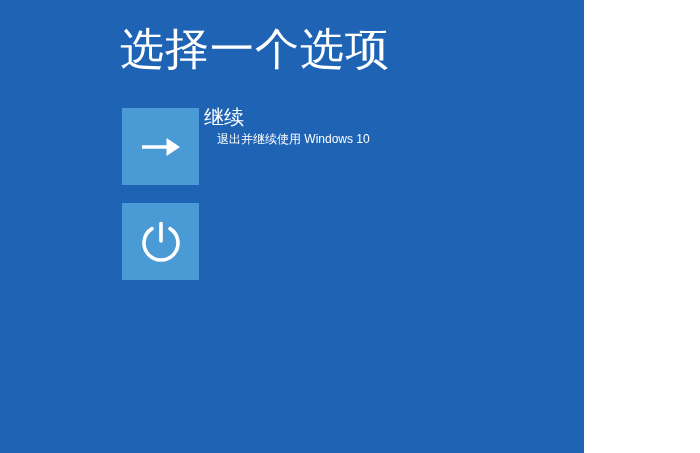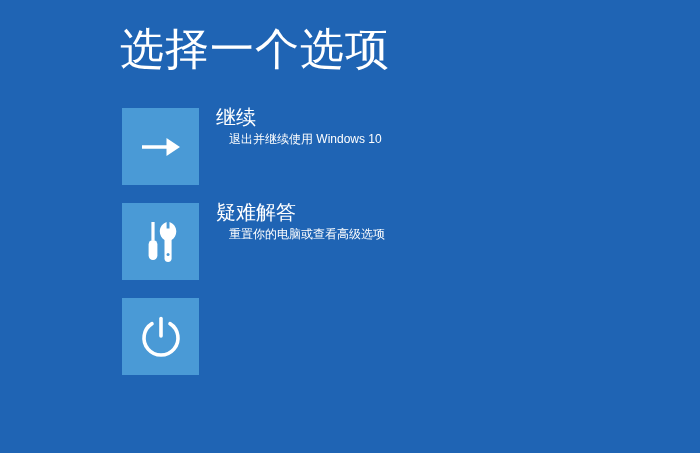--- a/index.html
+++ b/index.html
@@ -9,21 +9,21 @@
   body {
     width: 700px;
     height: 453px;
     overflow: hidden;
     font-family: "Liberation Sans", "DejaVu Sans", sans-serif;
     -webkit-font-smoothing: antialiased;
   }
 
   #screen {
     position: relative;
-    width: 700px;
+    width: 584px;
     height: 453px;
     background: #1f64b4;
     color: #ffffff;
     box-sizing: border-box;
   }
 
   
   #page-title {
     position: absolute;
     left: 120px;
@@ -59,21 +59,21 @@
     background: #4a9ad6;
     display: flex;
     align-items: center;
     justify-content: center;
   }
 
   .option-text {
     position: absolute;
     left: 78px;
     top: -3px;
-    padding-left: 16px;
+    padding-left: 4px;
   }
 
   .option-title {
     font-size: 20px;
     line-height: 24px;
     font-weight: 400;
     color: #ffffff;
     white-space: nowrap;
   }
 
@@ -111,40 +111,20 @@
             <path d="M4 17.2 H28.5 V10.0 L42 19 L28.5 28 V20.8 H4 Z" fill="#ffffff"></path>
           </svg>
         </span>
       </div>
       <div class="option-text">
         <div class="option-title">继续</div>
         <div class="option-subtitle">退出并继续使用 Windows 10</div>
       </div>
     </div>
 
-    <div class="option-row">
-      <div class="option-tile">
-        <span>
-          <svg class="icon-svg" width="42" height="44" viewBox="0 0 42 44" aria-hidden="true">
-
-            <rect x="11.4" y="2" width="3.2" height="18" fill="#ffffff"></rect>
-            <rect x="8.6" y="20" width="8.8" height="20" rx="4.4" fill="#ffffff"></rect>
-
-            <path d="M29.5 2 L29.5 8.6 L26.6 8.6 L26.6 2 C22.6 3.4 19.8 7.1 19.8 11.5
-                     C19.8 15.1 21.7 18.2 24.5 19.9 L24.5 39 A3.6 3.6 0 0 0 31.6 39
-                     L31.6 19.9 C34.4 18.2 36.3 15.1 36.3 11.5 C36.3 7.1 33.5 3.4 29.5 2 Z" fill="#ffffff"></path>
-            <circle cx="28.05" cy="34.6" r="1.5" fill="#4a9ad6"></circle>
-          </svg>
-        </span>
-      </div>
-      <div class="option-text">
-        <div class="option-title">疑难解答</div>
-        <div class="option-subtitle">重置你的电脑或查看高级选项</div>
-      </div>
-    </div>
 
     <div class="option-row">
       <div class="option-tile">
         <span>
           <svg class="icon-svg" width="46" height="46" viewBox="0 0 46 46" aria-hidden="true">
             <path d="M14.0 9.6 A17 17 0 1 0 32.0 9.6" fill="none" stroke="#ffffff" stroke-width="3.6" stroke-linecap="round"></path>
             <line x1="23" y1="4.5" x2="23" y2="22" stroke="#ffffff" stroke-width="3.6" stroke-linecap="round"></line>
           </svg>
         </span>
       </div>

